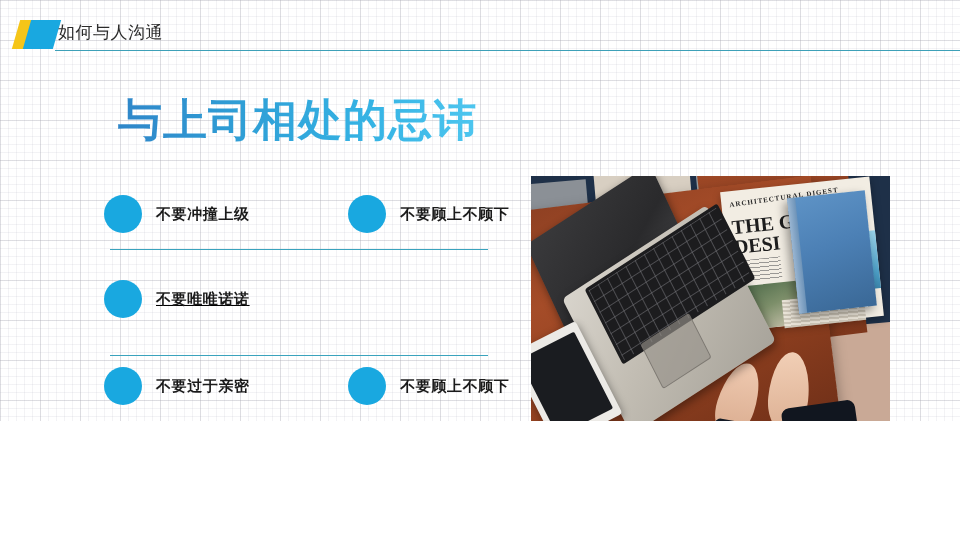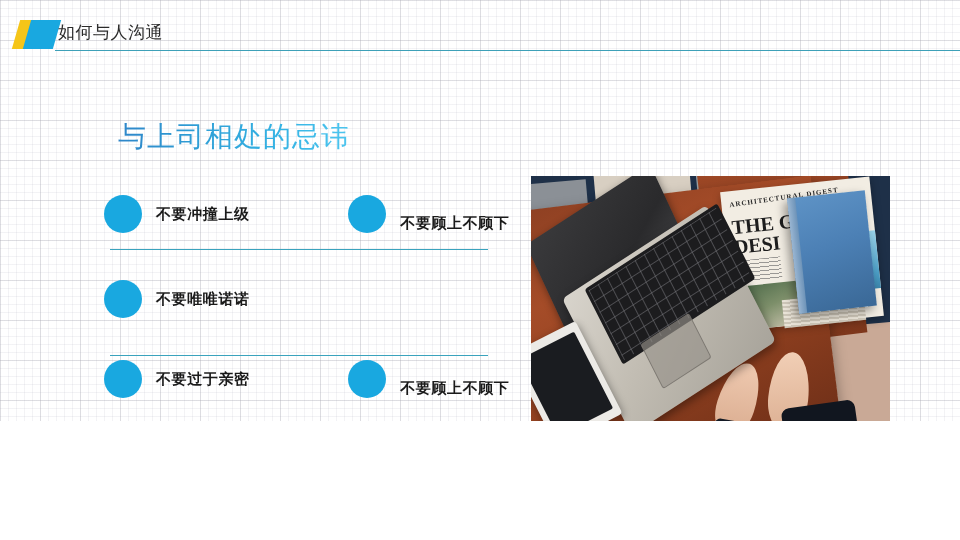--- a/index.html
+++ b/index.html
@@ -74,24 +74,24 @@
     top: 50px;
     right: 0;
     height: 1px;
     background: #3da0b8;
   }
 
   
   .main-title {
     position: absolute;
     left: 118px;
-    top: 113px;
-    font-size: 28px;
+    top: 96px;
+    font-size: 44px;
     line-height: 48px;
-    font-weight: normal;
+    font-weight: bold;
     letter-spacing: 1px;
     white-space: nowrap;
     background: linear-gradient(90deg, #2f86c9 0%, #2f9fd6 35%, #35b3e4 70%, #4ec6ef 100%);
     -webkit-background-clip: text;
     background-clip: text;
     color: transparent;
     -webkit-text-fill-color: transparent;
   }
 
   
@@ -103,29 +103,29 @@
     height: 262px;
   }
   .bullet-row {
     position: relative;
     height: 64px;
     display: flex;
     align-items: center;
     gap: 36px;
   }
   .bullet-row.r1 { margin-top: 6px; }
-  .bullet-row.r2 { margin-top: 21px; }
-  .bullet-row.r3 { margin-top: 16px; }
+  .bullet-row.r2 { margin-top: 21px; text-decoration: underline; }
+  .bullet-row.r3 { margin-top: 23px; }
 
   .bullet-item {
     display: flex;
     align-items: center;
     width: 228px;
   }
-  .bullet-item.col2 { width: 188px; align-items: flex-end; }
+  .bullet-item.col2 { width: 188px; }
 
   .bullet-dot {
     width: 38px;
     height: 38px;
     border-radius: 50%;
     background: #19A8E0;
     flex: 0 0 38px;
   }
   .bullet-text {
     margin-left: 14px;

